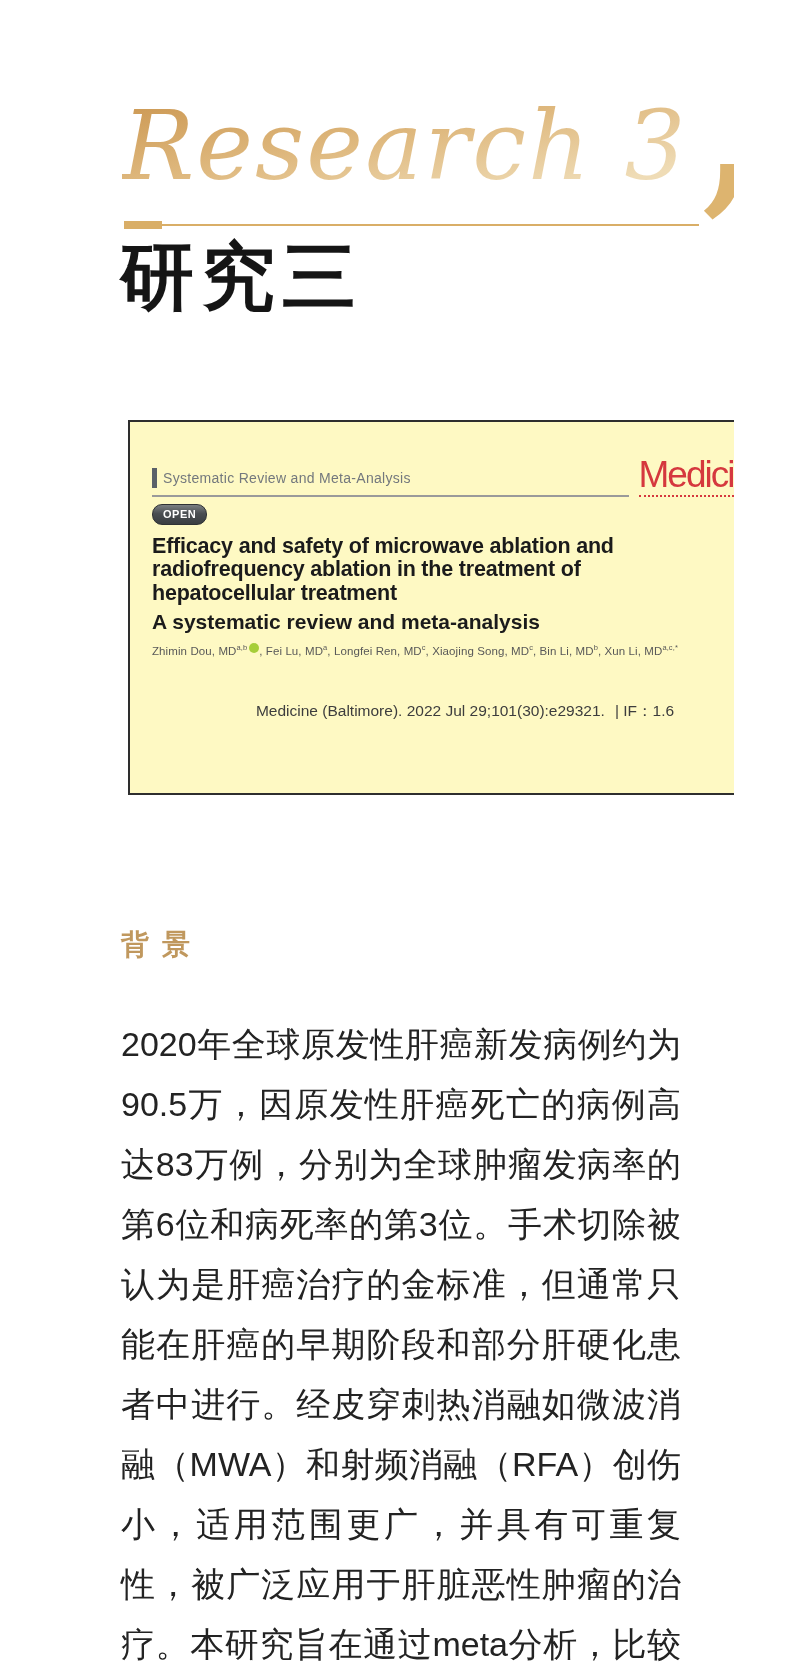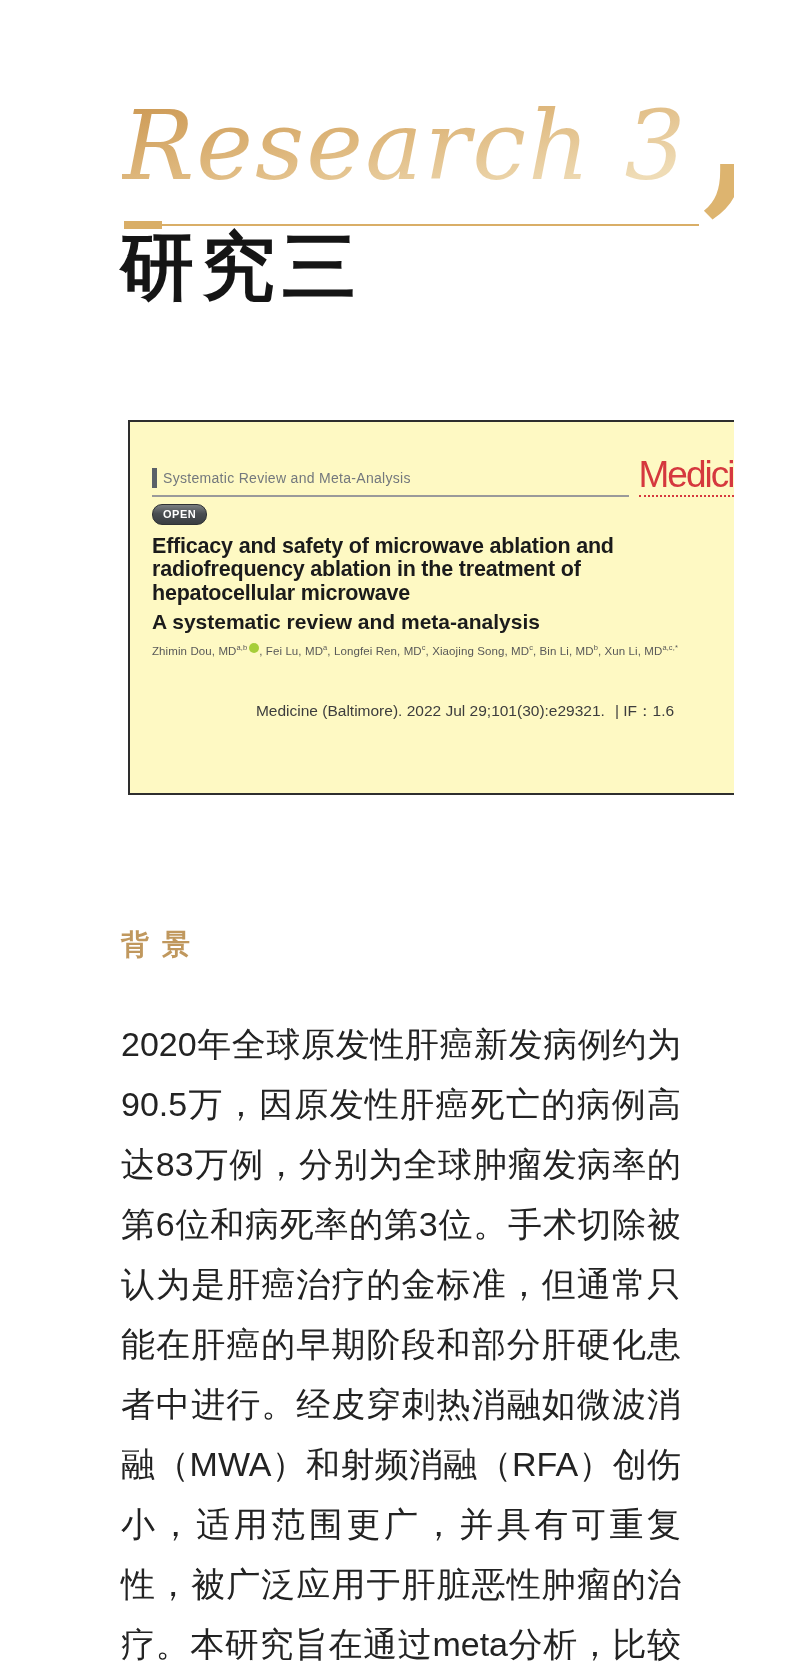--- a/index.html
+++ b/index.html
@@ -46,22 +46,22 @@
   .quote-mark {
     position: absolute;
     left: 622px; top: 138px;
     font-family: "DejaVu Serif", serif;
     font-size: 225px;
     line-height: 1;
     color: #ddb46f;
   }
   .cn-title {
     position: absolute;
-    left: 54px; top: 224px;
-    font-family: Liberation Sans, sans-serif;
+    left: 54px; top: 240px;
+    font-family: Liberation Mono, monospace;
     font-size: 74px;
     font-weight: 700;
     letter-spacing: 7px;
     color: #151515;
     line-height: 1.15;
   }
 
   
   .card {
     margin: 0 62px;
@@ -209,21 +209,21 @@
       </div>
     </div>
 
     <div class="open-row">
       <span class="open-badge">OPEN</span>
     </div>
 
     <div class="paper-title">
         <div class="title-line">Efficacy and safety of microwave ablation and</div>
         <div class="title-line">radiofrequency ablation in the treatment of</div>
-        <div class="title-line">hepatocellular microwave</div>
+        <div class="title-line">hepatocellular treatment</div>
       </div>
 
     <div class="paper-subtitle">A systematic review and meta-analysis</div>
 
     <div class="authors"><span class="author"><span>Zhimin Dou, MD</span><sup>a,b</sup><span class="orcid"></span></span><span class="author"><span>, Fei Lu, MD</span><sup>a</sup></span><span class="author"><span>, Longfei Ren, MD</span><sup>c</sup></span><span class="author"><span>, Xiaojing Song, MD</span><sup>c</sup></span><span class="author"><span>, Bin Li, MD</span><sup>b</sup></span><span class="author"><span>, Xun Li, MD</span><sup>a,c,*</sup></span></div>
 
     <div class="citation">
       <span>Medicine (Baltimore). 2022 Jul 29;101(30):e29321.</span><span class="if">| IF：1.6</span>
     </div>
   </section>

